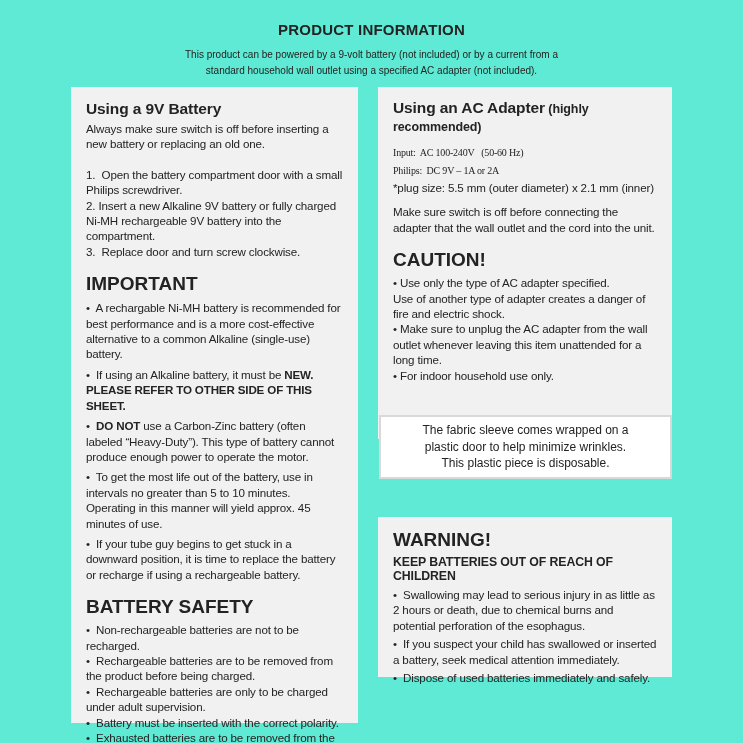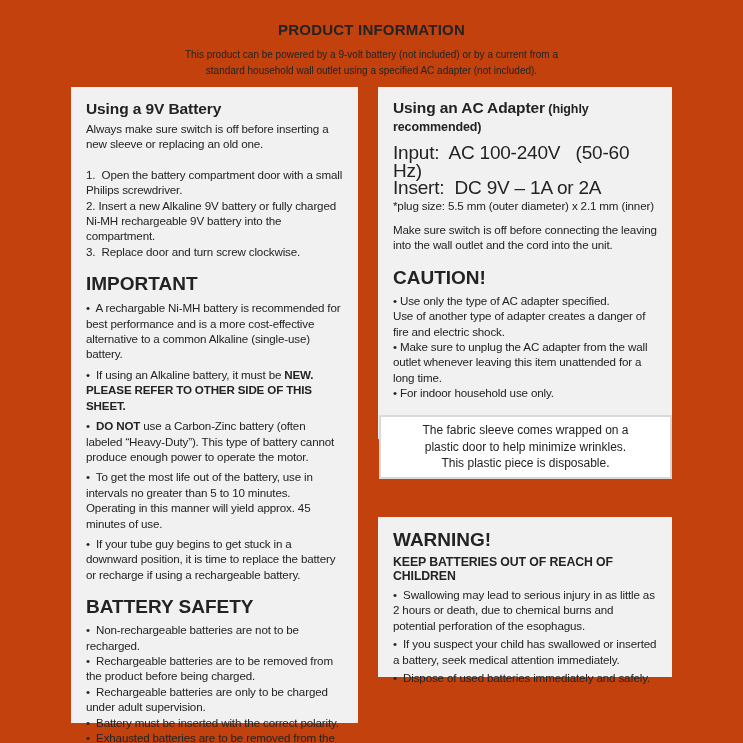--- a/index.html
+++ b/index.html
@@ -1,17 +1,17 @@
 <!DOCTYPE html>
 <html><head>
 <meta charset="utf-8">
 <style>
   html,body { margin:0; padding:0; background:#ffffff; }
   .page {
-    position:relative; width:743px; height:743px; background:#c2410c;
+    position:relative; width:743px; height:743px; background:#5eead4;
     font-family:"Liberation Sans", sans-serif; color:#232323; overflow:hidden;
   }
   .page-title {
     position:absolute; left:0; top:21px; width:100%;
     text-align:center; font-size:15px; font-weight:700; letter-spacing:0.2px;
   }
   .page-subtitle {
     position:absolute; left:0; top:47px; width:100%;
     text-align:center; font-size:10px; line-height:16px;
   }
@@ -33,38 +33,38 @@
   .p {
     font-size:11.6px; line-height:15.4px; margin:0;
     letter-spacing:-0.15px; white-space:pre-wrap;
   }
   .steps { margin-top:15px; }
   .bullet { margin-top:5px; }
   .bullet.tight { margin-top:0; }
   .bullet.warn { margin-top:3px; }
   .b { font-weight:700; }
   .spec-block { margin-top:9px; }
-  .spec { font-size:19px; line-height:17.5px; margin:0; letter-spacing:-0.2px; white-space:pre-wrap; }
+  .spec { font-size:10px; line-height:17.5px; margin:0; letter-spacing:-0.2px; white-space:pre-wrap;font-family:Liberation Serif, serif; }
   .plug { margin-top:1px; }
   .after-spec { margin-top:9px; }
 </style>
 </head>
 <body>
 
 <div class="page">
 
   <div class="page-title">PRODUCT INFORMATION</div>
   <div class="page-subtitle">
     <div>This product can be powered by a 9-volt battery (not included) or by a current from a</div>
     <div>standard household wall outlet using a specified AC adapter (not included).</div>
   </div>
 
   <div class="panel" id="left-panel">
     <div class="h2">Using a 9V Battery</div>
-    <div class="p">Always make sure switch is off before inserting a new sleeve or replacing an old one.</div>
+    <div class="p">Always make sure switch is off before inserting a new battery or replacing an old one.</div>
 
     <div class="steps">
       <div class="p">1.  Open the battery compartment door with a small Philips screwdriver.</div>
       <div class="p">2. Insert a new Alkaline 9V battery or fully charged Ni-MH rechargeable 9V battery into the compartment.</div>
       <div class="p">3.  Replace door and turn screw clockwise.</div>
     </div>
 
     <div class="h3">IMPORTANT</div>
     <div class="p bullet"><span>•  A rechargable Ni-MH battery is recommended for best performance and is a more cost-effective alternative to a common Alkaline (single-use) battery.</span></div>
     <div class="p bullet"><span>•  If using an Alkaline battery, it must be </span><span class="b">NEW.</span><br><span class="b">PLEASE REFER TO OTHER SIDE OF THIS SHEET.</span></div>
@@ -79,25 +79,25 @@
     <div class="p bullet tight"><span>•  Battery must be inserted with the correct polarity.</span></div>
     <div class="p bullet tight"><span>•  Exhausted batteries are to be removed from the product.</span></div>
 
   </div>
 
   <div class="panel" id="ac-panel">
     <div class="h2"><span>Using an AC Adapter</span><span class="h2-note"> (highly recommended)</span></div>
 
     <div class="spec-block">
       <div class="spec">Input:  AC 100-240V   (50-60 Hz)</div>
-      <div class="spec">Insert:  DC 9V – 1A or 2A</div>
+      <div class="spec">Philips:  DC 9V – 1A or 2A</div>
       <div class="p plug">*plug size: 5.5 mm (outer diameter) x 2.1 mm (inner)</div>
     </div>
 
-    <div class="p after-spec">Make sure switch is off before connecting the leaving into the wall outlet and the cord into the unit.</div>
+    <div class="p after-spec">Make sure switch is off before connecting the adapter that the wall outlet and the cord into the unit.</div>
 
     <div class="h3">CAUTION!</div>
     <div class="p bullet tight"><span>• Use only the type of AC adapter specified.</span><br><span>Use of another type of adapter creates a danger of fire and electric shock.</span></div>
     <div class="p bullet tight"><span>• Make sure to unplug the AC adapter from the wall outlet whenever leaving this item unattended for a long time.</span></div>
     <div class="p bullet tight"><span>• For indoor household use only.</span></div>
   </div>
 
   <div id="fabric-box">
     <div>The fabric sleeve comes wrapped on a</div>
     <div>plastic door to help minimize wrinkles.</div>

